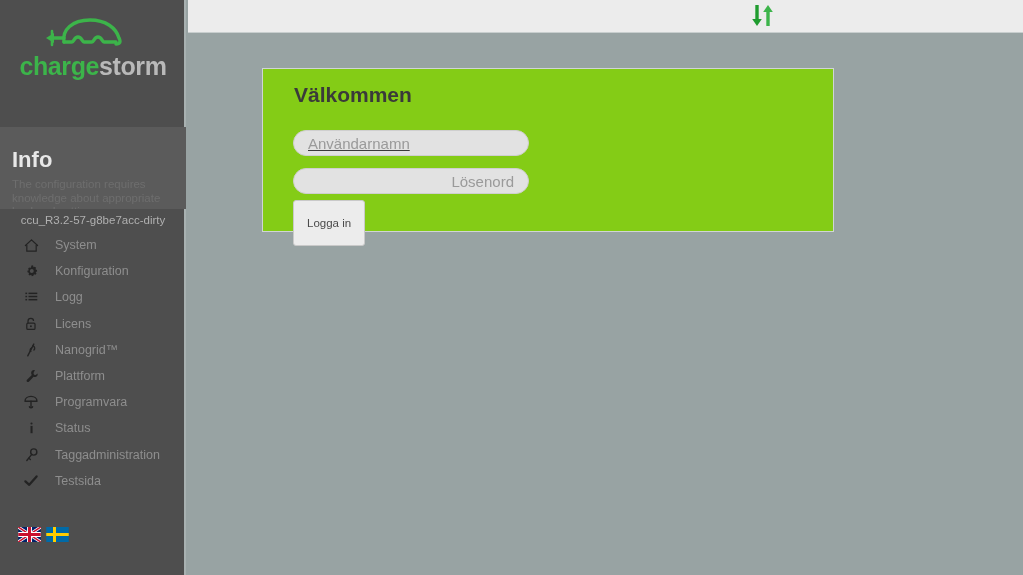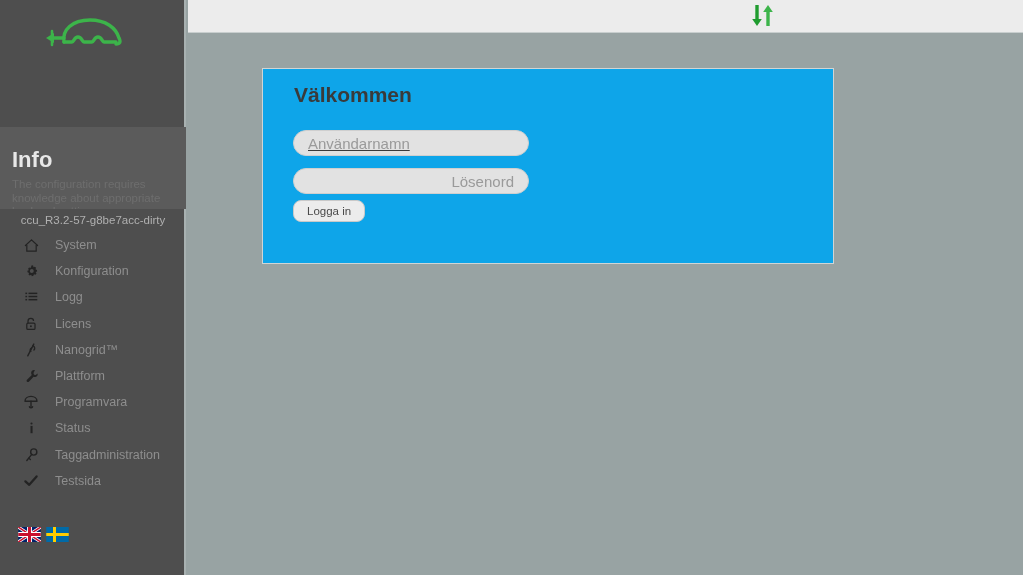--- a/index.html
+++ b/index.html
@@ -159,22 +159,22 @@
     top: 34px;
     right: 0;
     bottom: 0;
     background: #98a3a3;
   }
   #login-card {
     position: absolute;
     left: 74px;
     top: 34px;
     width: 572px;
-    height: 196px;
-    background: #0ea5e9;
+    height: 164px;
+    background: #84cc16;
     border: 1px solid #d0d5d5;
     box-sizing: border-box;
   }
   #card-title {
     margin: 0;
     padding: 14px 0 0 31px;
     font-size: 21px;
     font-weight: bold;
     color: #3a3a3a;
   }
@@ -191,24 +191,24 @@
     font-family: "Liberation Sans", sans-serif;
     font-size: 15px;
     color: #3a3a3a;
     outline: none;
   }
   .field::placeholder { color: #9a9a9a; opacity: 1; }
   #username-field { margin-top: 23px; text-decoration: underline; }
   #password-field { margin-top: 12px; text-align: right; }
   #login-button {
     margin: 6px 0 0 30px;
-    padding: 4px 13px;
+    padding: 16px 13px;
     background: #ececec;
     border: 1px solid #c9c9c9;
-    border-radius: 8px;
+    border-radius: 3px;
     font-family: "Liberation Sans", sans-serif;
     font-size: 11.5px;
     color: #4a4a4a;
     cursor: pointer;
   }
 </style>
 </head>
 <body>
 
 <div id="app">
@@ -217,20 +217,21 @@
 
     <div id="logo-area">
       <svg id="logo-mark" viewBox="0 0 100 42">
         <path d="M22 30 C20 18 30 8 48 8 C64 8 74 16 77 26 C79 30 78 32 74 32" fill="none" stroke="#3cb44a" stroke-width="3.4" stroke-linecap="round"></path>
         <path d="M22 30 L30 30 C32 30 32 25 36 25 C40 25 40 30 42 30 L50 30
                  C52 30 52 25 56 25 C60 25 60 30 62 30 L74 30" fill="none" stroke="#3cb44a" stroke-width="3.4" stroke-linejoin="round" stroke-linecap="round"></path>
         <path d="M22 26 L10 26" fill="none" stroke="#3cb44a" stroke-width="3.4" stroke-linecap="round"></path>
         <path d="M12 21 L4 26 L12 31 Z" fill="#3cb44a"></path>
         <path d="M10 19 L10 23 M10 29 L10 33" stroke="#3cb44a" stroke-width="2.6" stroke-linecap="round"></path>
       </svg>
+      <div id="logo-word"><span class="word-charge">charge</span><span class="word-storm">storm</span></div>
     </div>
 
     <div id="info-panel">
       <div id="info-title">Info</div>
       <div id="info-text">The configuration requires knowledge about appropriate backend settings</div>
     </div>
 
     <div id="version">ccu_R3.2-57-g8be7acc-dirty</div>
 
     <nav id="menu">

